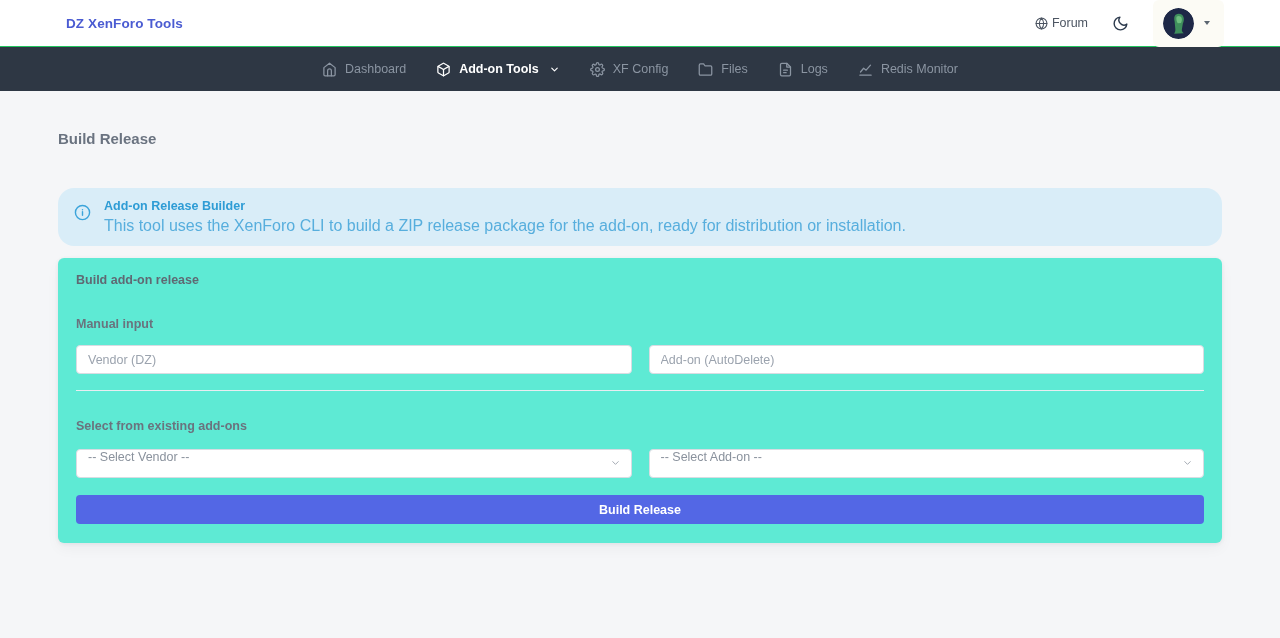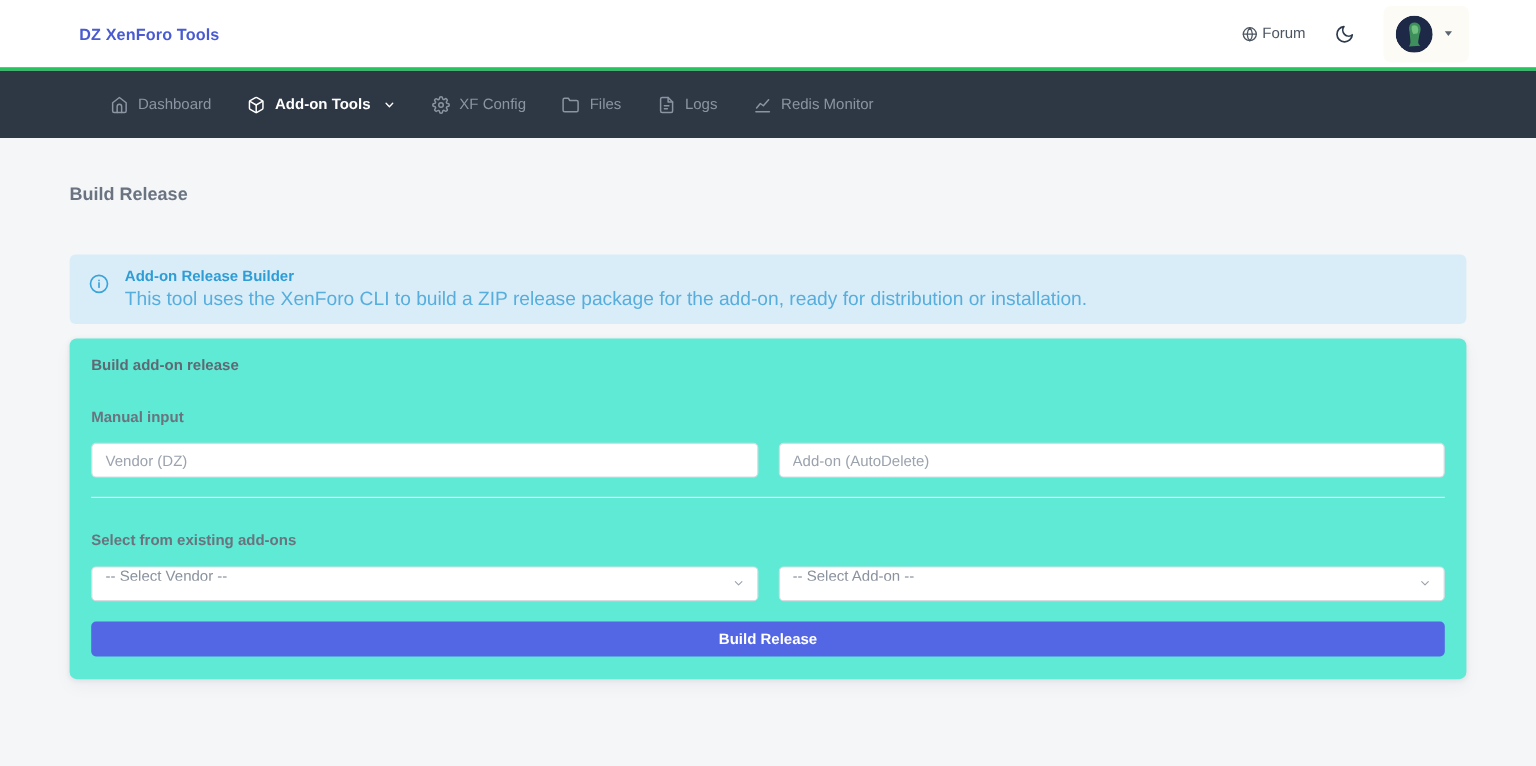--- a/index.html
+++ b/index.html
@@ -1,57 +1,57 @@
 <!DOCTYPE html>
 <html><head>
 <meta charset="utf-8">
 <style>
   * { margin:0; padding:0; box-sizing:border-box; }
   html,body { width:1280px; height:638px; overflow:hidden; }
   body { font-family:"Liberation Sans", sans-serif; background:#f5f6f8; color:#5f6973; }
 
   
   .topbar {
-    height:59px; background:#ffffff; border-bottom:3px solid #22c55e;
+    height:47px; background:#ffffff; border-bottom:1px solid #22c55e;
     display:flex; align-items:center; justify-content:space-between;
     padding:0 56px 0 66px;
   }
   .brand { font-size:13.5px; font-weight:700; color:#4a5bd2; text-decoration:none; letter-spacing:.1px; cursor:pointer; }
   .topbar-right { display:flex; align-items:center; gap:20px; }
   .forum-link { display:flex; align-items:center; gap:4px; color:#4c5562; font-size:12.5px; text-decoration:none; cursor:pointer; }
   .forum-link svg { width:13px; height:13px; stroke:#4c5562; }
   .moon-btn { background:none; border:none; cursor:pointer; display:flex; align-items:center; padding:4px; }
   .moon-btn svg { width:17px; height:17px; stroke:#2c3a4d; fill:none; }
   .user-menu {
     display:flex; align-items:center; gap:10px; cursor:pointer;
     background:#fcfbf5; border-radius:6px; padding:6px 14px 6px 10px; height:47px;
   }
   .avatar { width:31px; height:31px; border-radius:50%; overflow:hidden; display:block; }
   .caret { width:0; height:0; border-left:3.5px solid transparent; border-right:3.5px solid transparent; border-top:4px solid #5b6570; }
 
   
   .mainnav {
-    height:56px; background:#2e3744; display:flex; align-items:center;
-    padding:0 92px; gap:30px;
+    height:44px; background:#2e3744; display:flex; align-items:center;
+    padding:0 30px; gap:30px;justify-content:center;
   }
   .nav-item {
     display:flex; align-items:center; gap:8px; color:#8b95a2; font-size:12.5px;
     text-decoration:none; cursor:pointer; white-space:nowrap;
   }
   .nav-item svg { width:15px; height:15px; stroke:#8b95a2; fill:none; }
   .nav-item.active { color:#ffffff; font-weight:700; }
   .nav-item.active svg { stroke:#ffffff; }
   .nav-item .chev { width:11px; height:11px; margin-left:2px; }
 
   
   .page { padding:0 58px; }
   .page-title { font-size:15px; font-weight:700; color:#6a7380; margin-top:39px; }
 
   .alert {
-    margin-top:41px; background:#d9edf8; border-radius:5px;
+    margin-top:41px; background:#d9edf8; border-radius:16px;
     padding:11px 16px; display:flex; gap:13px; align-items:flex-start;
   }
   .alert svg { width:17px; height:17px; stroke:#3ba4da; fill:none; flex:0 0 auto; margin-top:5px; }
   .alert-title { color:#2e9cd5; font-size:12.5px; font-weight:700; }
   .alert-body  { color:#57aedd; font-size:16px; margin-top:4px; }
 
   .card {
     margin-top:12px; background:#5eead4; border-radius:6px;
     box-shadow:0 1px 4px rgba(20,30,50,.07), 0 6px 14px rgba(20,30,50,.04);
     padding:15px 18px 19px;

